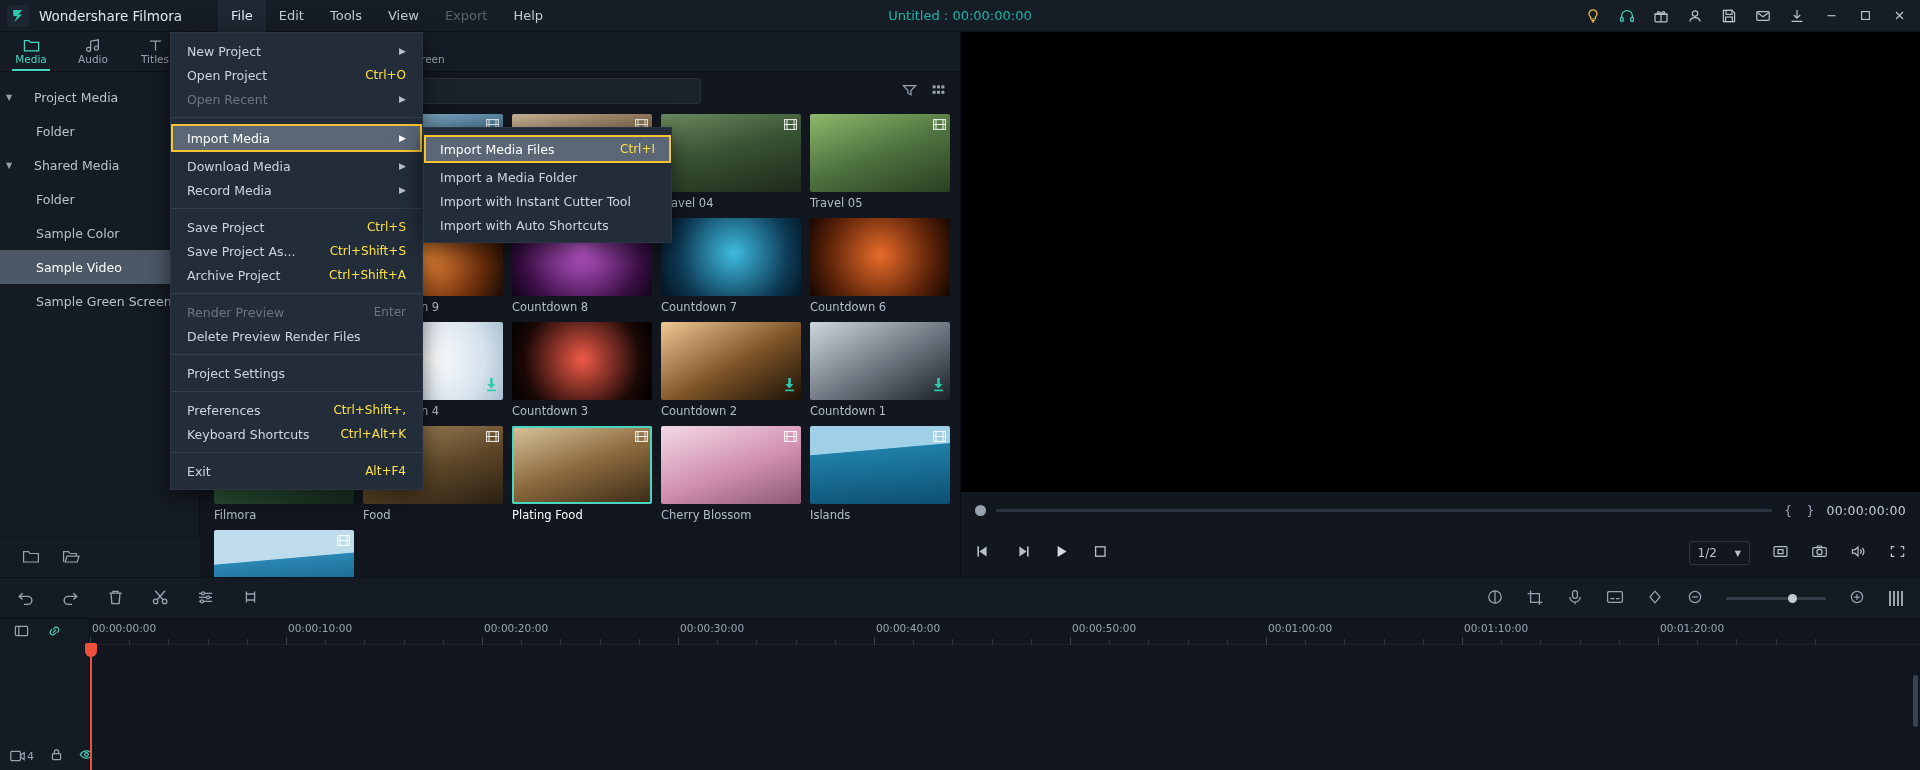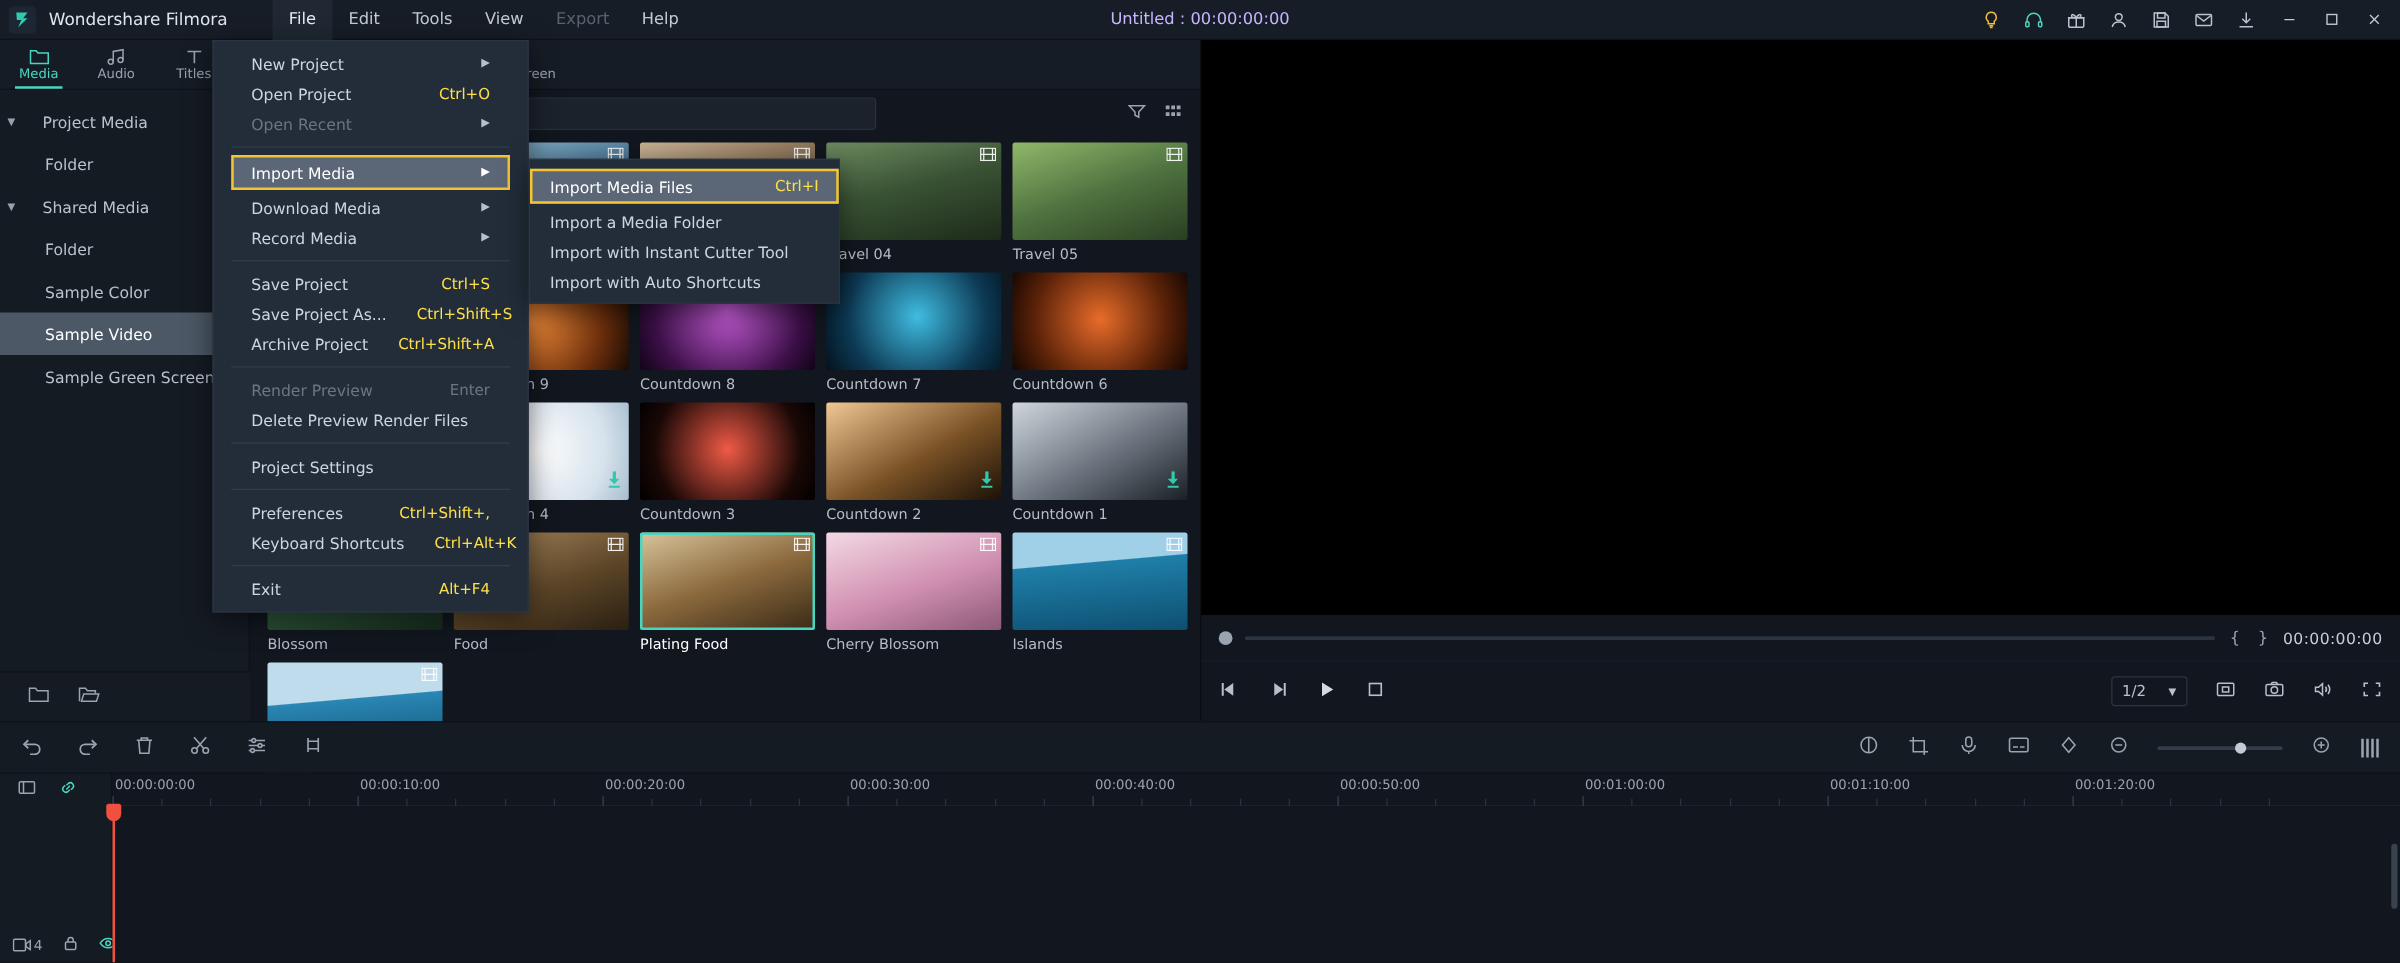--- a/index.html
+++ b/index.html
@@ -27,21 +27,21 @@
   .logo-mark svg{display:block}
   .app-title{margin-left:10px;font-size:13.5px;color:#dfe5ec;white-space:nowrap;}
   .menubar{display:flex;margin-left:36px;align-items:center;height:32px;}
   .menubar .mi{
     padding:0 13px;height:32px;line-height:32px;font-size:13px;color:#c2cad4;
     cursor:default;white-space:nowrap;
   }
   .menubar .mi.active{background:#1f2833;color:#e6ebf1;}
   .menubar .mi.disabled{color:#59626e;}
   .center-title{
-    position:absolute;left:0;right:0;text-align:center;font-size:13px;color:#c4b5fd;
+    position:absolute;left:0;right:0;text-align:center;font-size:13px;color:#14b8a6;
     pointer-events:none;
   }
   .tb-right{margin-left:auto;display:flex;align-items:center;height:32px;padding-right:4px;}
   .tb-icon{
     width:34px;height:32px;display:flex;align-items:center;justify-content:center;
     cursor:default;
   }
   .tb-icon svg{display:block}
   .win-btn{width:34px;height:32px;display:flex;align-items:center;justify-content:center;}
 
@@ -189,21 +189,21 @@
   .scrollthumb{
     position:absolute;right:2px;top:30px;width:5px;height:52px;border-radius:3px;background:#39424f;
   }
 
   
   .menu{
     position:absolute;background:#232d3a;border:1px solid #2c3embed;
     box-shadow:0 6px 22px rgba(0,0,0,.55);z-index:60;
   }
   #file-menu{
-    left:170px;top:32px;width:253px;padding:6px 14px;background:#232d3a;
+    left:170px;top:32px;width:253px;padding:6px 0;background:#232d3a;
     border:1px solid #2b3543;
   }
   .mrow{
     height:24px;display:flex;align-items:center;padding:0 16px;font-size:12.5px;
     color:#cdd5df;white-space:nowrap;position:relative;
   }
   .mrow .sk{margin-left:auto;color:#fde047;font-size:12px;padding-left:24px;}
   .mrow .arrow{margin-left:auto;color:#b6bfca;font-size:9px;}
   .mrow.disabled{color:#6c7682}
   .mrow.disabled .sk{color:#6c7682}
@@ -560,21 +560,21 @@
           </div>
           <div class="cap">Countdown 1</div>
         </div>
         <div class="cell">
           <div class="thumb" style="background: linear-gradient(165deg, rgb(121, 176, 138), rgb(47, 90, 60) 55%, rgb(22, 41, 28));">
             <span class="badge-tl"><svg width="13" height="11" viewBox="0 0 13 11" fill="none" stroke="#fff" stroke-width="1">
                 <rect x="0.6" y="0.6" width="11.8" height="9.8"></rect>
                 <path d="M3 .6v9.8M10 .6v9.8M.6 5.5h11.8"></path>
               </svg></span>
           </div>
-          <div class="cap">Blossom</div>
+          <div class="cap">Filmora</div>
         </div>
         <div class="cell">
           <div class="thumb" style="background: linear-gradient(160deg, rgb(169, 137, 95), rgb(93, 70, 40) 55%, rgb(42, 31, 18));">
             <span class="badge-tl"><svg width="13" height="11" viewBox="0 0 13 11" fill="none" stroke="#fff" stroke-width="1">
                 <rect x="0.6" y="0.6" width="11.8" height="9.8"></rect>
                 <path d="M3 .6v9.8M10 .6v9.8M.6 5.5h11.8"></path>
               </svg></span>
           </div>
           <div class="cap">Food</div>
         </div>

